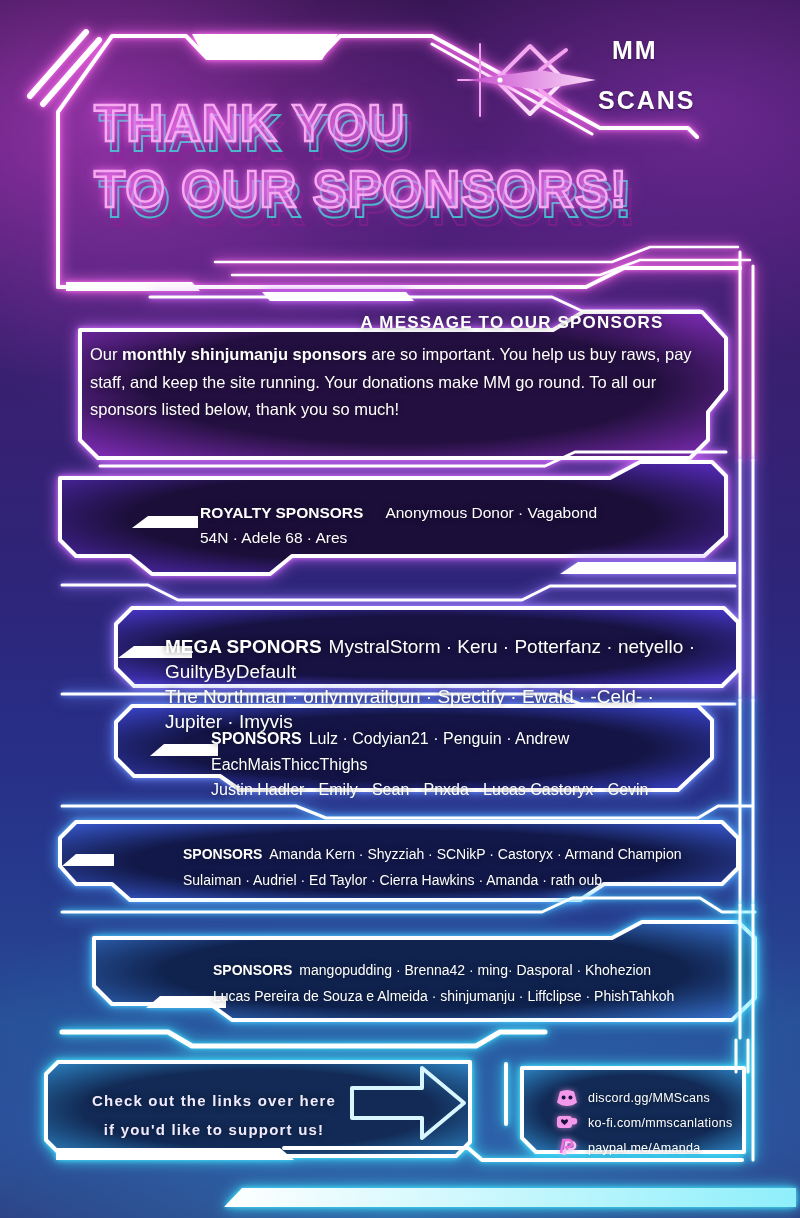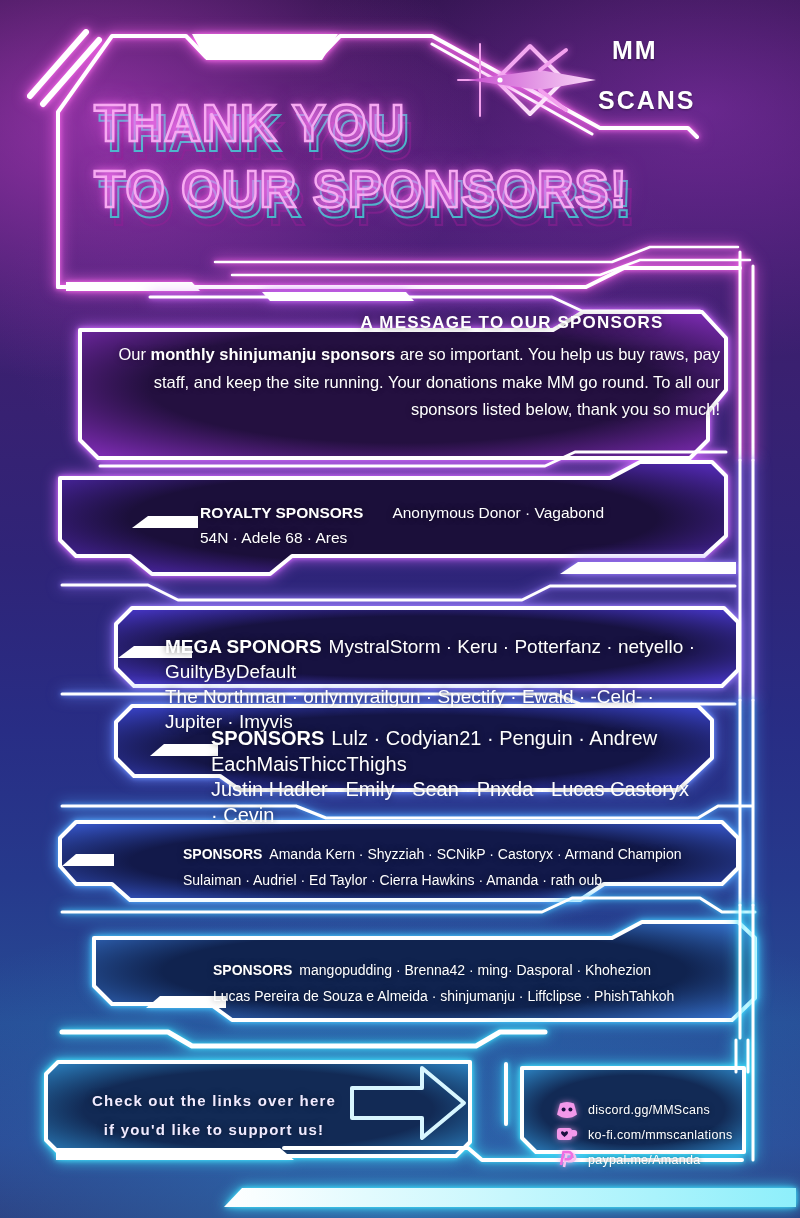--- a/index.html
+++ b/index.html
@@ -17,21 +17,21 @@
   .gPink  {filter:drop-shadow(0 0 2.5px #ff6bf0) drop-shadow(0 0 7px rgba(255,107,240,.85));}
   .gViolet{filter:drop-shadow(0 0 2.5px #d06bff) drop-shadow(0 0 7px rgba(208,107,255,.8));}
   .gVB    {filter:drop-shadow(0 0 2.5px #9b7dff) drop-shadow(0 0 7px rgba(155,125,255,.8));}
   .gBlue  {filter:drop-shadow(0 0 2.5px #6b8dff) drop-shadow(0 0 7px rgba(107,141,255,.8));}
   .gLB    {filter:drop-shadow(0 0 2.5px #55aaff) drop-shadow(0 0 7px rgba(85,170,255,.8));}
   .gCB    {filter:drop-shadow(0 0 2.5px #46c8ff) drop-shadow(0 0 7px rgba(70,200,255,.8));}
   .gCyan  {filter:drop-shadow(0 0 2.5px #3fe4ff) drop-shadow(0 0 7px rgba(63,228,255,.85));}
   .gLogo  {filter:drop-shadow(0 0 4px rgba(240,110,235,.85));}
   .frames path,.frames polygon,.frames polyline,.frames line{stroke-linejoin:round;stroke-linecap:round;}
 
-  .abs{position:absolute;text-align:right;}
+  .abs{position:absolute;}
   
   .t-line{position:absolute;white-space:nowrap;font-weight:700;font-size:51px;letter-spacing:1px;}
   .t-line span{position:absolute;left:0;top:0;}
   .t-line .echo2{color:transparent;-webkit-text-stroke:2px rgba(150,30,150,.5);transform:translate(9px,18px);}
   .t-line .echo1{color:transparent;-webkit-text-stroke:2px rgba(62,214,214,.85);transform:translate(5px,10px);}
   .t-line .main{color:rgba(255,255,255,.05);-webkit-text-stroke:2.4px #f7aaf2;
     text-shadow:0 0 9px rgba(247,106,240,.95),0 0 22px rgba(247,106,240,.55);}
   .l1{left:94px;top:94px;}
   .l2{left:94px;top:160px;}
 
@@ -42,30 +42,30 @@
 
   .msg-heading{left:330px;top:313px;width:364px;text-align:center;font-weight:700;
     font-size:17px;letter-spacing:1.2px;text-shadow:0 0 8px rgba(0,0,0,.5);}
   .msg-body{left:90px;top:341px;width:630px;font-size:16.5px;line-height:27.5px;font-weight:400;
     text-shadow:0 0 6px rgba(0,0,0,.45);}
   .msg-body b{font-weight:700;}
 
   .tier{position:absolute;text-shadow:0 0 6px rgba(0,0,0,.5);}
   .tier .lbl{font-weight:700;margin-right:7px;}
   .tier1{left:200px;top:501px;width:495px;font-size:15.5px;line-height:24.5px;}
-  .tier1 .lbl{margin-right:29px;}
+  .tier1 .lbl{margin-right:22px;}
   .tier2{left:165px;top:634px;width:540px;font-size:19px;line-height:25px;}
-  .tier3{left:211px;top:726px;width:490px;font-size:20px;line-height:25.5px;}
+  .tier3{left:211px;top:726px;width:490px;font-size:16px;line-height:25.5px;}
   .tier4{left:160px;top:842px;width:505px;font-size:14px;line-height:25.5px;margin-left:23px;}
   .tier5{left:213px;top:958px;width:495px;font-size:14px;line-height:25.5px;}
 
   .support{left:58px;top:1086px;width:312px;text-align:center;font-weight:700;
     font-size:15px;line-height:29px;letter-spacing:1.2px;color:#f1ebff;
     text-shadow:0 0 7px rgba(0,0,0,.5);}
-  .links{left:556px;top:1085px;margin-top:12px;}
+  .links{left:556px;top:1085px;}
   .link-row{display:flex;align-items:center;gap:10px;height:25px;font-size:12.5px;
     letter-spacing:.3px;text-shadow:0 0 5px rgba(0,0,0,.5);}
   .link-ico{width:22px;height:19px;flex:0 0 22px;filter:drop-shadow(0 0 3px rgba(243,152,234,.7));}
 </style>
 </head>
 <body>
 
 <div class="canvas">
 
   <svg class="frames" width="800" height="1218" viewBox="0 0 800 1218">

